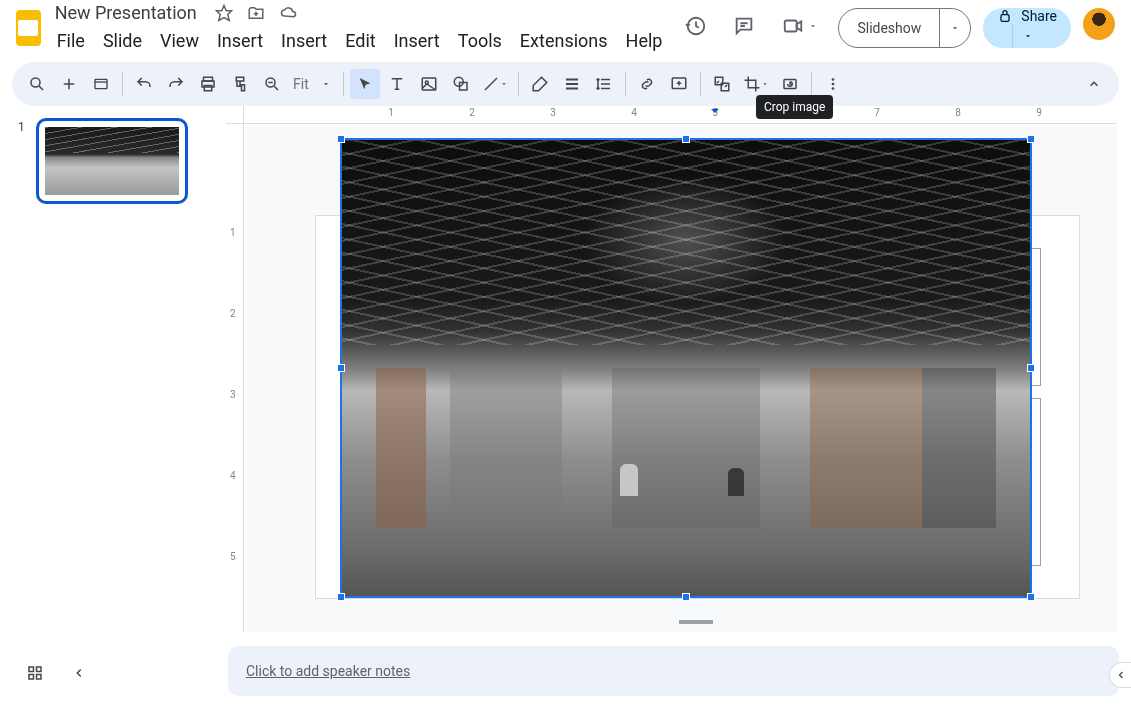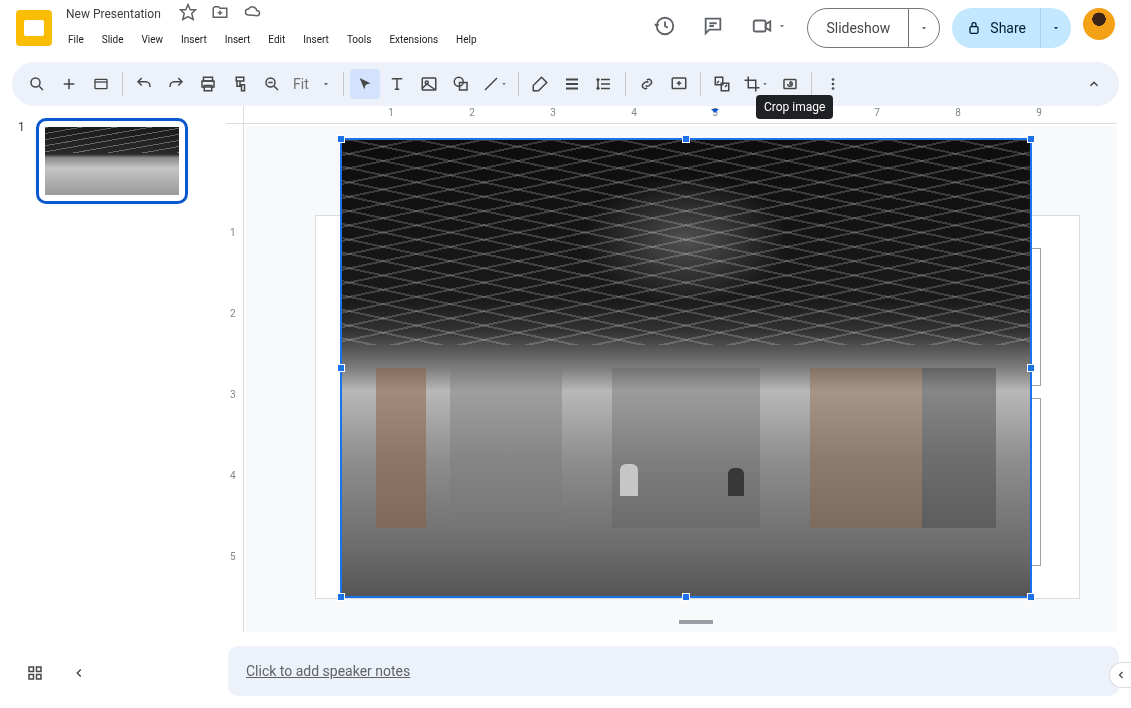--- a/index.html
+++ b/index.html
@@ -3,37 +3,37 @@
 <meta charset="utf-8">
 <style>
 * { box-sizing: border-box; margin: 0; padding: 0; font-family: 'Google Sans', Roboto, Arial, sans-serif; }
 body { width: 1131px; height: 708px; background: #fff; overflow: hidden; position: relative; }
 
 
 .header { height: 56px; display: flex; align-items: center; padding: 0 16px; gap: 8px; }
 .app-logo { width: 36px; height: 36px; background: #fbbc04; border-radius: 4px; display: flex; align-items: center; justify-content: center; }
 .app-logo-inner { width: 20px; height: 16px; background: #fff; border-radius: 2px; }
 .title-area { flex: 0 0 auto; }
-.doc-title { font-size: 12px; color: #3c4043; padding: 2px 6px; }
+.doc-title { font-size: 18px; color: #3c4043; padding: 2px 6px; }
 .title-icons { display: inline-flex; gap: 12px; margin-left: 8px; vertical-align: middle; }
 .title-icon { width: 20px; height: 20px; color: #5f6368; cursor: pointer; }
 .header-right { margin-left: auto; display: flex; gap: 12px; }
 .hdr-btn { width: 36px; height: 36px; border-radius: 50%; display: flex; align-items: center; justify-content: center; color: #5f6368; cursor: pointer; }
 .meet-btn { display: flex; align-items: center; gap: 4px; padding: 0 8px; height: 36px; border-radius: 18px; color: #5f6368; cursor: pointer; }
 .slideshow-btn { display: flex; align-items: center; height: 40px; border: 1px solid #747775; border-radius: 20px; }
 .slideshow-main { padding: 0 18px; font-size: 14px; color: #444746; cursor: pointer; }
 .slideshow-drop { padding: 0 10px; border-left: 1px solid #747775; height: 100%; display: flex; align-items: center; cursor: pointer; }
-.share-btn { display: flex; align-items: center; background: #c2e7ff; border-radius: 20px; height: 40px; }
+.share-btn { display: flex; align-items: center; background: #c2e7ff; border-radius: 20px; height: 40px; flex-direction: column; }
 .share-main { padding: 0 14px 0 14px; display: flex; align-items: center; gap: 8px; font-size: 14px; color: #001d35; cursor: pointer; }
 .share-drop { padding: 0 10px; border-left: 1px solid rgba(0,0,0,0.1); height: 100%; display: flex; align-items: center; cursor: pointer; }
 .avatar { width: 32px; height: 32px; border-radius: 50%; background: #f4a118; background-image: radial-gradient(circle at 50% 35%, #3b2416 25%, transparent 26%); cursor: pointer; }
 
 
 .menubar { height: 28px; display: flex; align-items: center; padding: 0 0 0 62px; gap: 2px; }
-.menu-item { padding: 4px 8px; font-size: 10px; color: #202124; cursor: pointer; border-radius: 4px; }
+.menu-item { padding: 4px 8px; font-size: 18px; color: #202124; cursor: pointer; border-radius: 4px; }
 
 
 .toolbar { height: 44px; margin: 6px 12px 0; background: #edf2fa; border-radius: 24px; display: flex; align-items: center; padding: 0 10px; gap: 2px; position: relative; }
 .tool-btn { min-width: 30px; height: 30px; border-radius: 4px; display: flex; align-items: center; justify-content: center; color: #444746; cursor: pointer; padding: 0 4px; }
 .tool-btn.active { background: #d3e3fd; }
 .tool-sep { width: 1px; height: 24px; background: #c7c7c7; margin: 0 4px; }
 .zoom-text { font-size: 14px; color: #737373; padding: 0 4px; }
 .tool-dropdown { display: flex; align-items: center; }
 .toolbar-collapse { margin-left: auto; }
 

